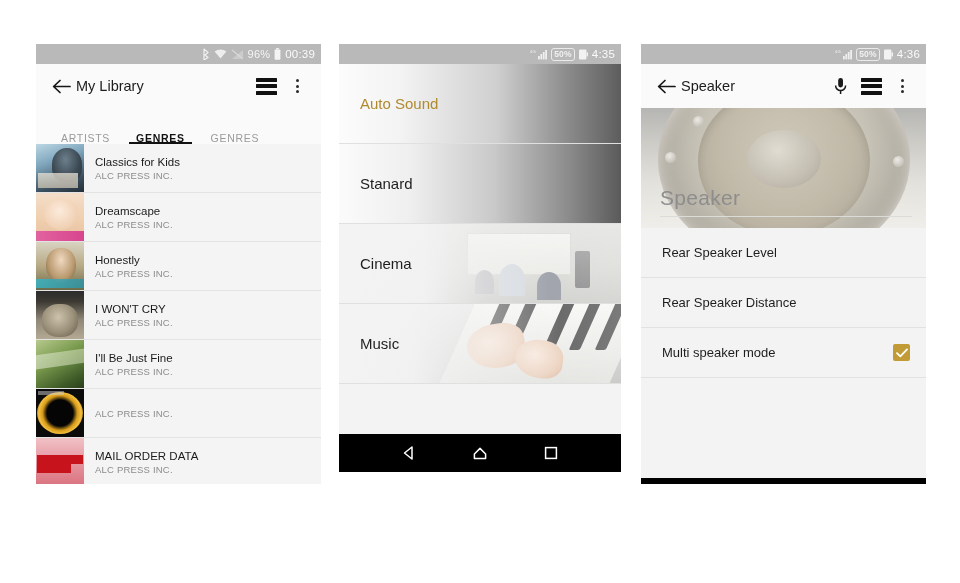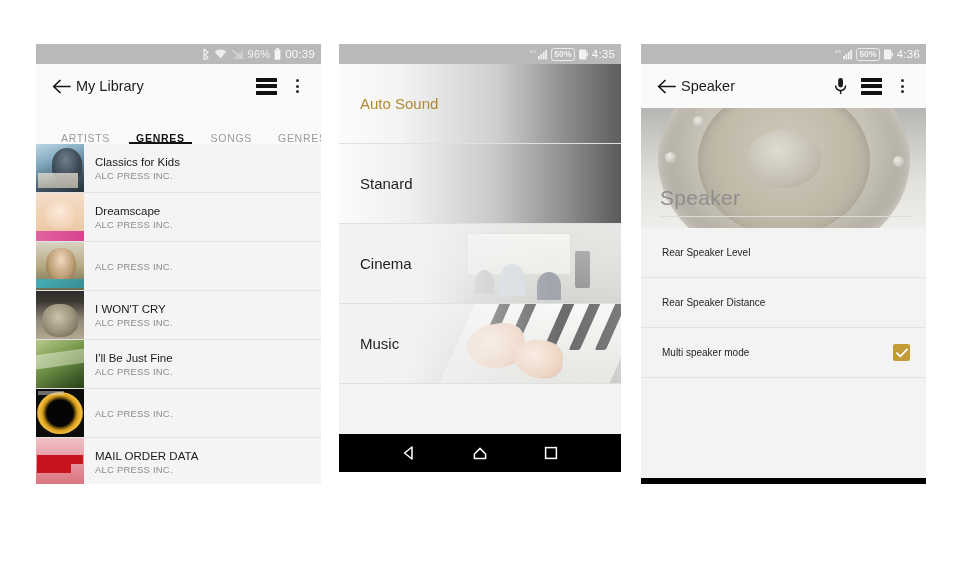--- a/index.html
+++ b/index.html
@@ -166,21 +166,21 @@
      background:radial-gradient(ellipse at 42% 35%, #e0dcd2 0%, #c4bfb2 60%, #aba597 100%); }
   .screw { position:absolute; width:11px; height:11px; border-radius:50%;
      background:radial-gradient(circle at 40% 35%, #eceae4, #b6b2a8); }
   .hero-title { position:absolute; left:19px; bottom:18px; font-size:21px; color:#8d8d8d;
      font-weight:normal; z-index:4; letter-spacing:.3px; }
   .hero-rule { position:absolute; left:19px; right:14px; bottom:11px; height:1px; background:#dbdbd7; z-index:4; }
 
   .settlist { background:#f3f3f3; height:250px; }
   .set-row { height:50px; display:flex; align-items:center; justify-content:space-between;
      padding:0 16px 0 21px; border-bottom:1px solid #e2e2e2; }
-  .set-label { font-size:10px; color:#1e1e1e; }
+  .set-label { font-size:13px; color:#1e1e1e; }
   .checkbox { width:17px; height:17px; background:#c29b36; border-radius:2px;
      display:flex; align-items:center; justify-content:center; }
   .checkbox svg { display:block; }
   .set-filler { background:#f3f3f3; flex:1; }
 
   
   .navbar { height:38px; background:#000; display:flex; align-items:center;
      justify-content:space-around; padding:0 34px; }
   .navbar svg { display:block; }
 </style>
@@ -237,21 +237,20 @@
             <i></i>
             <i></i>
             <i></i>
           </span>
       </div>
     </div>
 
     <div class="tabs">
       <div class="tab">ARTISTS</div>
       <div class="tab active">GENRES</div>
-      <div class="tab">SONGS</div>
       <div class="tab">GENRES</div>
 
     </div>
 
     <div class="albumlist">
       <div class="album-row">
         <div class="thumb th-kids"></div>
         <div class="album-meta">
           <div class="album-title">Classics for Kids</div>
           <div class="album-sub">ALC PRESS INC.</div>
@@ -260,20 +259,21 @@
       <div class="album-row">
         <div class="thumb th-dream"></div>
         <div class="album-meta">
           <div class="album-title">Dreamscape</div>
           <div class="album-sub">ALC PRESS INC.</div>
         </div>
       </div>
       <div class="album-row">
         <div class="thumb th-honest"></div>
         <div class="album-meta">
+          <div class="album-title">Honestly</div>
           <div class="album-sub">ALC PRESS INC.</div>
         </div>
       </div>
       <div class="album-row">
         <div class="thumb th-cry"></div>
         <div class="album-meta">
           <div class="album-title">I WON'T CRY</div>
           <div class="album-sub">ALC PRESS INC.</div>
         </div>
       </div>

